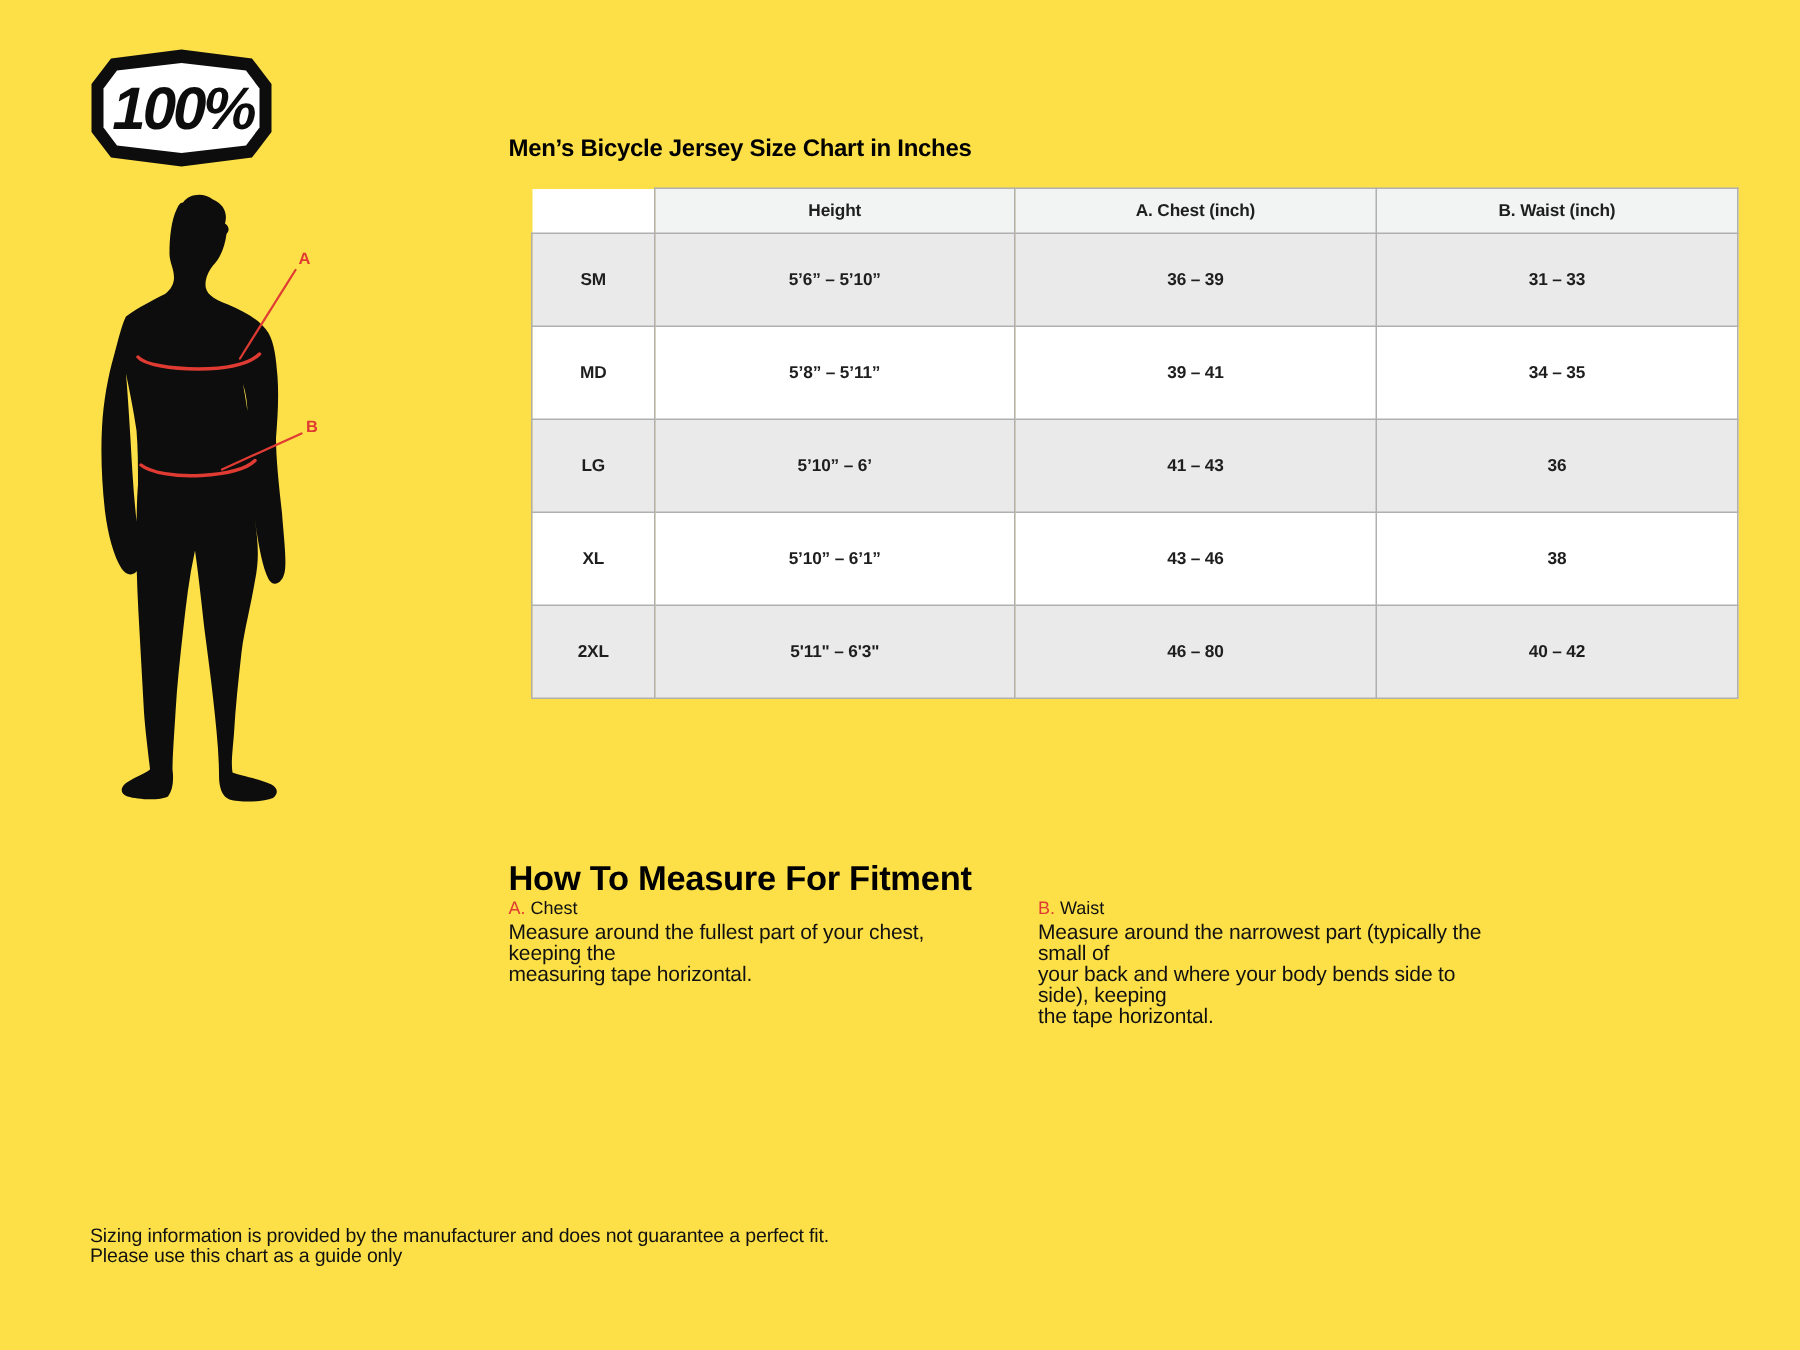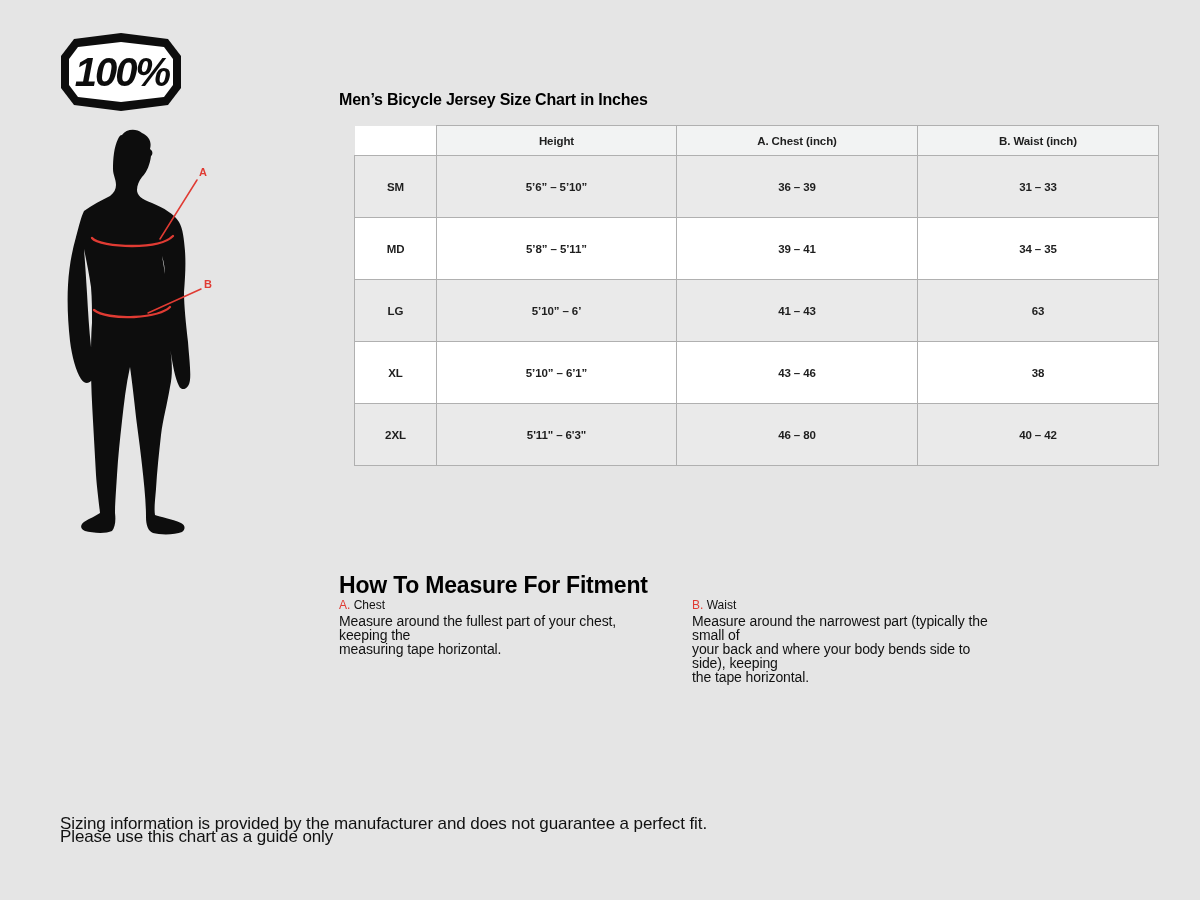--- a/index.html
+++ b/index.html
@@ -1,17 +1,17 @@
 <!DOCTYPE html>
 <html><head>
 <meta charset="utf-8">
 <style>
   html,body { margin:0; padding:0; background:#fff; }
   body { font-family:"Liberation Sans", sans-serif; color:#111; }
-  .page { position:relative; width:1200px; height:900px; background:#e5e5e5; overflow:hidden; }
+  .page { position:relative; width:1200px; height:900px; background:#fde047; overflow:hidden; }
 
   
   .logo { position:absolute; left:58px; top:30px; width:126px; height:84px; }
 
   
   .figure { position:absolute; left:62px; top:127px; width:160px; height:420px; }
 
   
   .chart-title { position:absolute; left:339px; top:91px; font-size:16px; font-weight:bold; letter-spacing:-0.2px; color:#000; }
 
@@ -29,21 +29,21 @@
   
   .howto-title { position:absolute; left:339px; top:572px; font-size:23px; font-weight:bold; letter-spacing:-0.2px; color:#000; }
   .measure-block { position:absolute; top:598px; width:300px; }
   .measure-block.a { left:339px; }
   .measure-block.b { left:692px; }
   .measure-label { font-size:12px; font-weight:normal; color:#111; }
   .measure-letter { color:#e03b33; }
   .measure-text { margin-top:2px; font-size:14px; line-height:14px; white-space:pre-line; color:#111; letter-spacing:-0.1px; }
 
   
-  .footer { position:absolute; left:60px; top:818px; font-size:17px; line-height:12.5px; color:#111; letter-spacing:-0.1px; }
+  .footer { position:absolute; left:60px; top:818px; font-size:13px; line-height:12.5px; color:#111; letter-spacing:-0.1px; }
 </style>
 </head>
 <body>
 
 <div class="page">
 
   <div class="logo">
     <svg width="126" height="84" viewBox="0 0 126 84">
       <polygon points="16,9 63,3 110,9 123,26 123,58 110,75 63,81 16,75 3,58 3,26" fill="#0d0d0d"></polygon>
       <polygon points="20,17 63,12 106,17 115,29 115,55 106,67 63,72 20,67 11,55 11,29" fill="#ffffff"></polygon>
@@ -111,21 +111,21 @@
       <tr>
         <td>MD</td>
         <td>5’8” – 5’11”</td>
         <td>39 – 41</td>
         <td>34 – 35</td>
       </tr>
       <tr class="shaded">
         <td>LG</td>
         <td>5’10” – 6’</td>
         <td>41 – 43</td>
-        <td>63</td>
+        <td>36</td>
       </tr>
       <tr>
         <td>XL</td>
         <td>5’10” – 6’1”</td>
         <td>43 – 46</td>
         <td>38</td>
       </tr>
       <tr class="shaded">
         <td>2XL</td>
         <td>5'11" – 6'3"</td>

